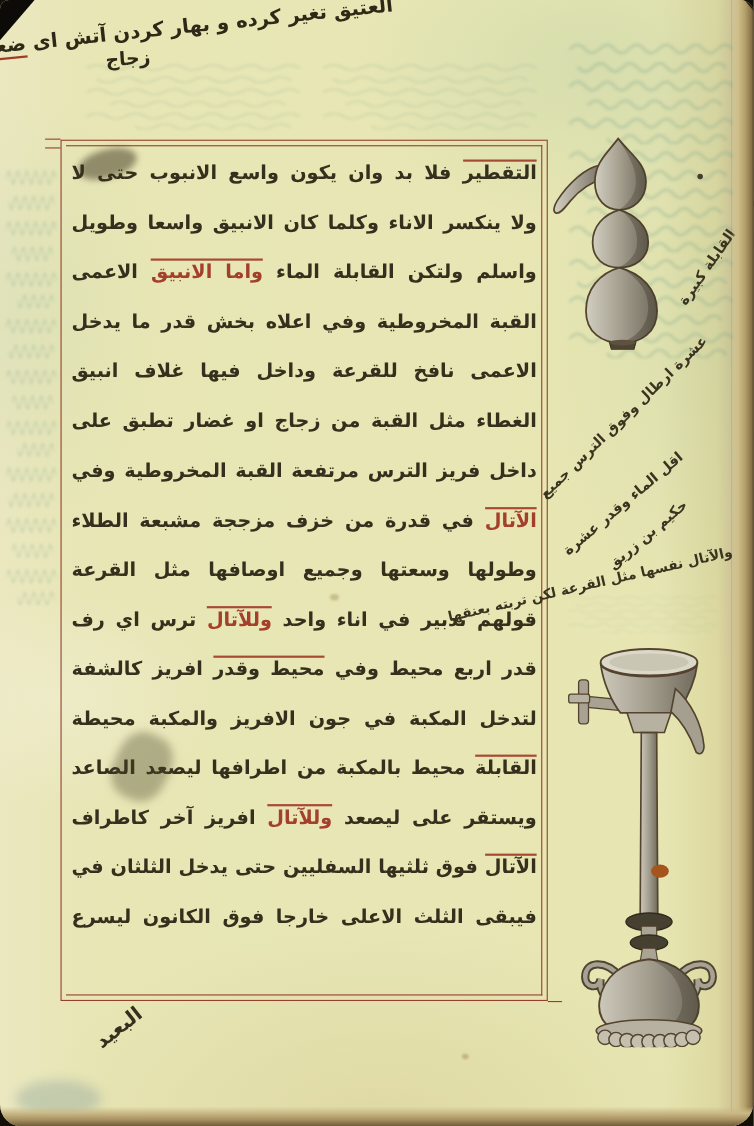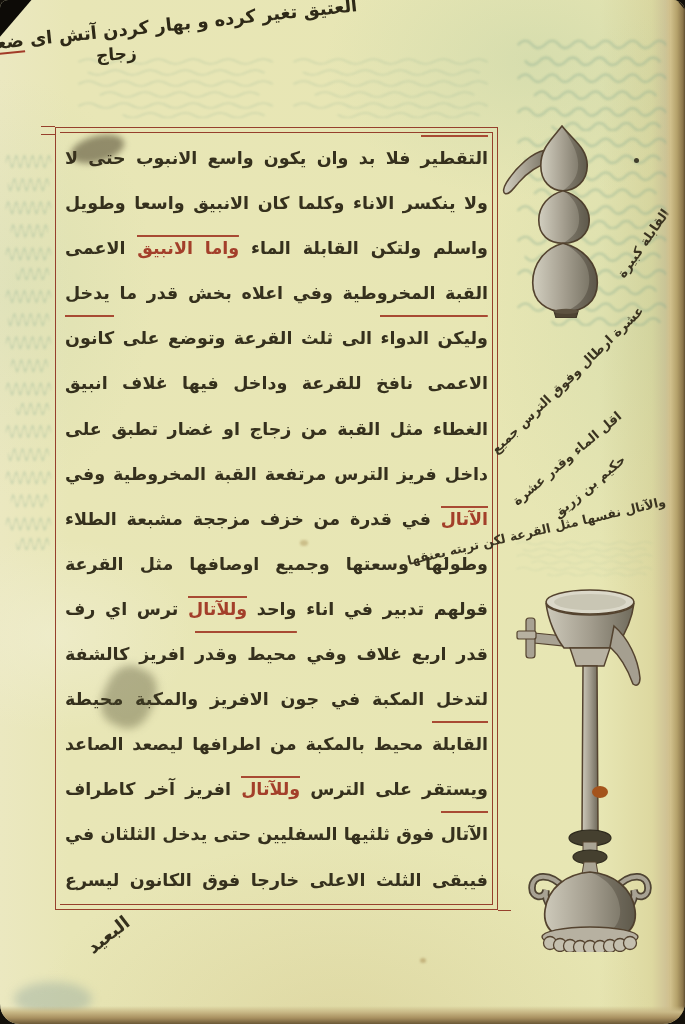--- a/index.html
+++ b/index.html
@@ -18,21 +18,21 @@
   .frame{position:absolute;left:55px;top:127px;width:443px;height:783px;z-index:3;}
   .rule-outer{position:absolute;inset:0;border:1.6px solid #96402c;}
   .rule-inner{position:absolute;inset:5px;border-top:1.4px solid #96402c;border-right:1.4px solid #96402c;border-bottom:1.4px solid #96402c;}
   .tick-tl{position:absolute;left:-14px;top:-1px;width:14px;height:7px;border-top:1.4px solid #96402c;border-bottom:1.4px solid #96402c;}
   .tick-br{position:absolute;right:-13px;bottom:-1px;width:13px;height:7px;border-bottom:1.6px solid #96402c;}
   .textblock{position:absolute;inset:8px 10px;direction:rtl;}
   .line{height:45.1px;line-height:46px;font-size:17.5px;font-weight:700;
         text-align:justify;text-align-last:justify;overflow:hidden;color:#35301d;}
   .seg-k{color:#35301d;}
   .seg-r{color:#a33f2a;background:linear-gradient(#a84a33,#a84a33) top/100% 2px no-repeat;padding-top:3px;}
-  .seg-o{color:#35301d;background:linear-gradient(#a84a33,#a84a33) top/100% 2px no-repeat;padding-top:13px;}
+  .seg-o{color:#35301d;background:linear-gradient(#a84a33,#a84a33) top/100% 2px no-repeat;padding-top:3px;}
   
   .note{position:absolute;z-index:3;direction:rtl;font-size:13px;color:#3a3320;white-space:nowrap;font-weight:700;}
   .hdr{position:absolute;left:18px;top:12px;width:340px;z-index:3;direction:rtl;font-size:18px;font-weight:700;color:#2e2917;transform:rotate(-6deg);white-space:nowrap;}
   .hdr .ul{border-bottom:2px solid #a23b28;}
   .hdr2{position:absolute;left:96px;top:44px;z-index:3;direction:rtl;font-size:17px;font-weight:700;color:#2e2917;transform:rotate(-4deg);}
   .catch{position:absolute;left:84px;top:924px;z-index:3;direction:rtl;font-size:18px;font-weight:700;color:#35301d;transform:rotate(-38deg);}
   .n-cap {left:593px;top:222px;width:120px;transform:rotate(-55deg);}
   .n-a   {left:465px;top:372px;width:205px;transform:rotate(-44deg);}
   .n-b   {left:487px;top:455px;width:150px;transform:rotate(-40deg);}
   .n-c   {left:522px;top:487px;width:115px;transform:rotate(-40deg);}
@@ -107,31 +107,30 @@
   <div class="frame">
     <div class="rule-outer"></div>
     <div class="rule-inner"></div>
     <div class="tick-tl"></div>
     <div class="tick-br"></div>
     <div class="textblock">
         <div class="line"><span class="seg-o">التقطير</span><span class="seg-k"> فلا بد وان يكون واسع الانبوب حتى لا يتجمد فيه الدواء </span></div>
         <div class="line"><span class="seg-k">ولا ينكسر الاناء وكلما كان الانبيق واسعا وطويل الانبوبة واسعها كان </span></div>
         <div class="line"><span class="seg-k">واسلم ولتكن القابلة الماء </span><span class="seg-r">واما الانبيق</span><span class="seg-k"> الاعمى المعقد بغير الخنزق مرتفع</span></div>
         <div class="line"><span class="seg-k">القبة المخروطية وفي اعلاه بخش قدر ما يدخل فيه الابرة الكبيرة لاخذ الرطوبة</span></div>
-        <div class="line"><span class="seg-o">وليكن الدواء</span><span class="seg-k"> الى ثلث القرعة وتوضع على </span><span class="seg-o">كانون</span></div>
         <div class="line"><span class="seg-k">الاعمى نافخ للقرعة وداخل فيها غلاف انبيق التقطير </span></div>
         <div class="line"><span class="seg-k">الغطاء مثل القبة من زجاج او غضار تطبق على محيط الترس من</span></div>
         <div class="line"><span class="seg-k">داخل فريز الترس مرتفعة القبة المخروطية وفي اعلاه بخش ايضا </span></div>
         <div class="line"><span class="seg-r">الآتال</span><span class="seg-k"> في قدرة من خزف مزججة مشبعة الطلاء داخلا وخارجا</span></div>
         <div class="line"><span class="seg-k">وطولها وسعتها وجميع اوصافها مثل القرعة بعينها وهذا </span></div>
         <div class="line"><span class="seg-k">قولهم تدبير في اناء واحد </span><span class="seg-r">وللآتال</span><span class="seg-k"> ترس اي رف حول فم سحنة</span></div>
-        <div class="line"><span class="seg-k">قدر اربع غلاف وفي </span><span class="seg-o">محيط وقدر</span><span class="seg-k"> افريز كالشفة البارزة من جوانبه</span></div>
+        <div class="line"><span class="seg-k">قدر اربع محيط وفي </span><span class="seg-o">محيط وقدر</span><span class="seg-k"> افريز كالشفة البارزة من جوانبه</span></div>
         <div class="line"><span class="seg-k">لتدخل المكبة في جون الافريز والمكبة محيطة بالترس فجميع جوانبه</span></div>
         <div class="line"><span class="seg-o">القابلة</span><span class="seg-k"> محيط بالمكبة من اطرافها ليصعد الصاعد الى القبة ثم </span></div>
-        <div class="line"><span class="seg-k">ويستقر على الترس </span><span class="seg-r">وللآتال</span><span class="seg-k"> افريز آخر كاطراف الترس دايرا فجوانب</span></div>
+        <div class="line"><span class="seg-k">ويستقر على ليصعد </span><span class="seg-r">وللآتال</span><span class="seg-k"> افريز آخر كاطراف الترس دايرا فجوانب</span></div>
         <div class="line"><span class="seg-o">الآتال</span><span class="seg-k"> فوق ثلثيها السفليين حتى يدخل الثلثان في الكانون</span></div>
         <div class="line"><span class="seg-k">فيبقى الثلث الاعلى خارجا فوق الكانون ليسرع صعود الدواء الى الموضع</span></div>
       </div>
   </div>
 
   <svg class="fig fig1" viewBox="0 0 126 196">
     <defs>
       <linearGradient id="gl1" x1="0" y1="0" x2="1" y2="0">
         <stop offset="0" stop-color="#d2cfc0"></stop>
           <stop offset=".45" stop-color="#a8a293"></stop>

